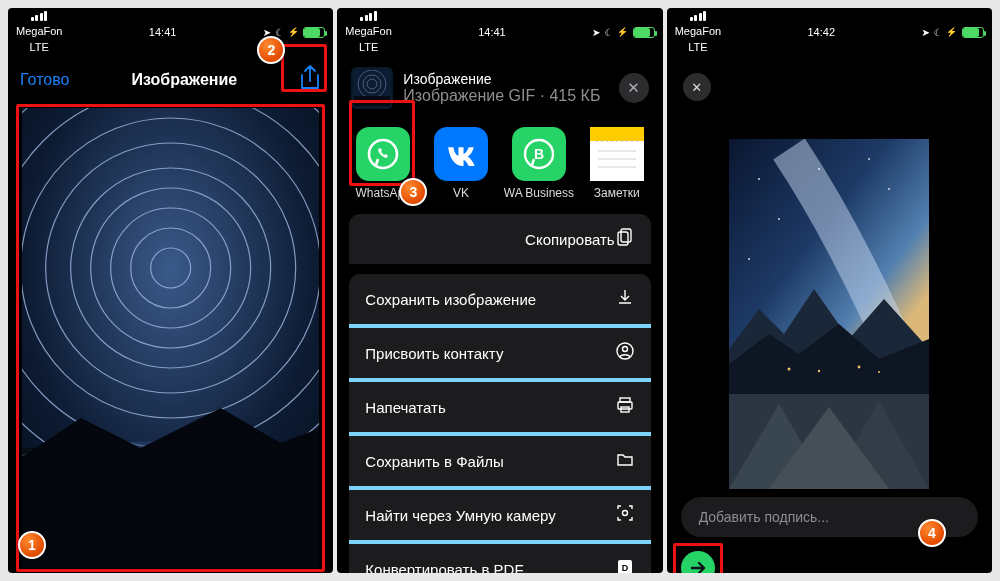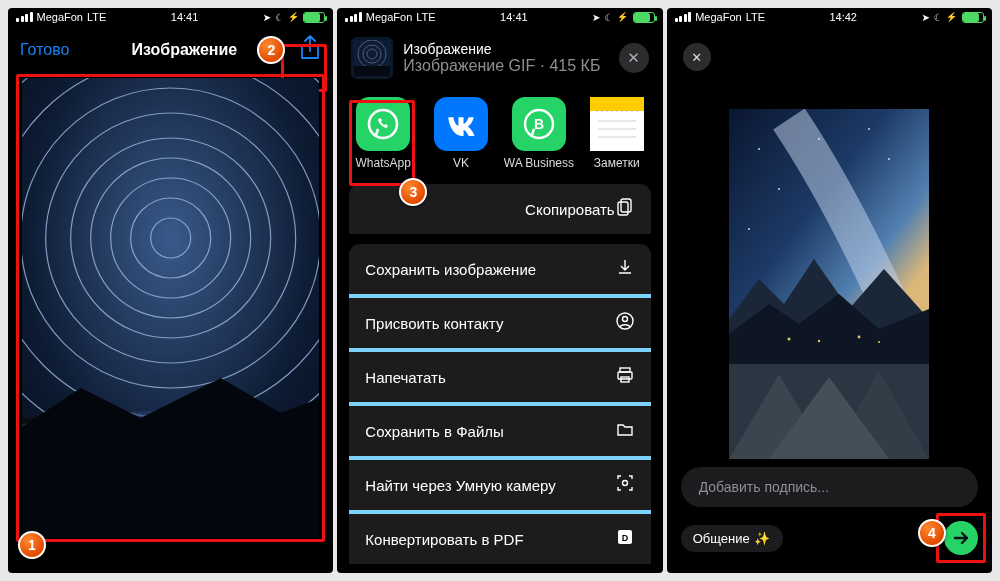--- a/index.html
+++ b/index.html
@@ -28,21 +28,21 @@
   
   .status {
     display: flex;
     align-items: center;
     justify-content: space-between;
     font-size: 11px;
     font-weight: 500;
     padding: 3px 8px 2px 8px;
     color: #fff;
   }
-  .status .left { display:flex; align-items:center; gap:4px;}
+  .status .left { display:flex; align-items:center; gap:4px;flex-direction:column;}
   .status .right { display:flex; align-items:center; gap:4px;}
   .sig-dots { display:flex; gap:1.5px; align-items:flex-end;}
   .sig-dots span { width:3px; background:#fff; border-radius:1px; display:block;}
   .sig-dots span:nth-child(1){height:4px;}
   .sig-dots span:nth-child(2){height:6px;}
   .sig-dots span:nth-child(3){height:8px;}
   .sig-dots span:nth-child(4){height:10px;}
   .battery {
     width:22px; height:11px; border:1px solid #4cd964; border-radius:3px;
     position:relative; display:inline-block;
@@ -438,24 +438,20 @@
         <path d="M100 350 L150 262 L200 350 Z" fill="#323d47"></path>
         <path d="M40 350 L100 268 L160 350 Z" fill="#454f58"></path>
       </svg>
     </div>
 
     <div class="caption-input">
       <span>Добавить подпись...</span>
     </div>
 
     <div class="recipient-row">
-      <div class="rec-chip">
-        <span>Общение</span>
-        <span>✨</span>
-      </div>
       <div style="position:relative;">
         <div class="red-frame" style="top:-8px; left:-8px; width:50px; height:50px;"></div>
         <div class="send-btn">
           <svg width="18" height="18" viewBox="0 0 18 18">
               <path d="M3 9 L15 9 M10 4 L15 9 L10 14" stroke="#0b141a" stroke-width="2.4" fill="none" stroke-linecap="round" stroke-linejoin="round"></path>
             </svg>
         </div>
       </div>
     </div>
     <div class="ann" style="bottom:26px; right:46px;">4</div>

